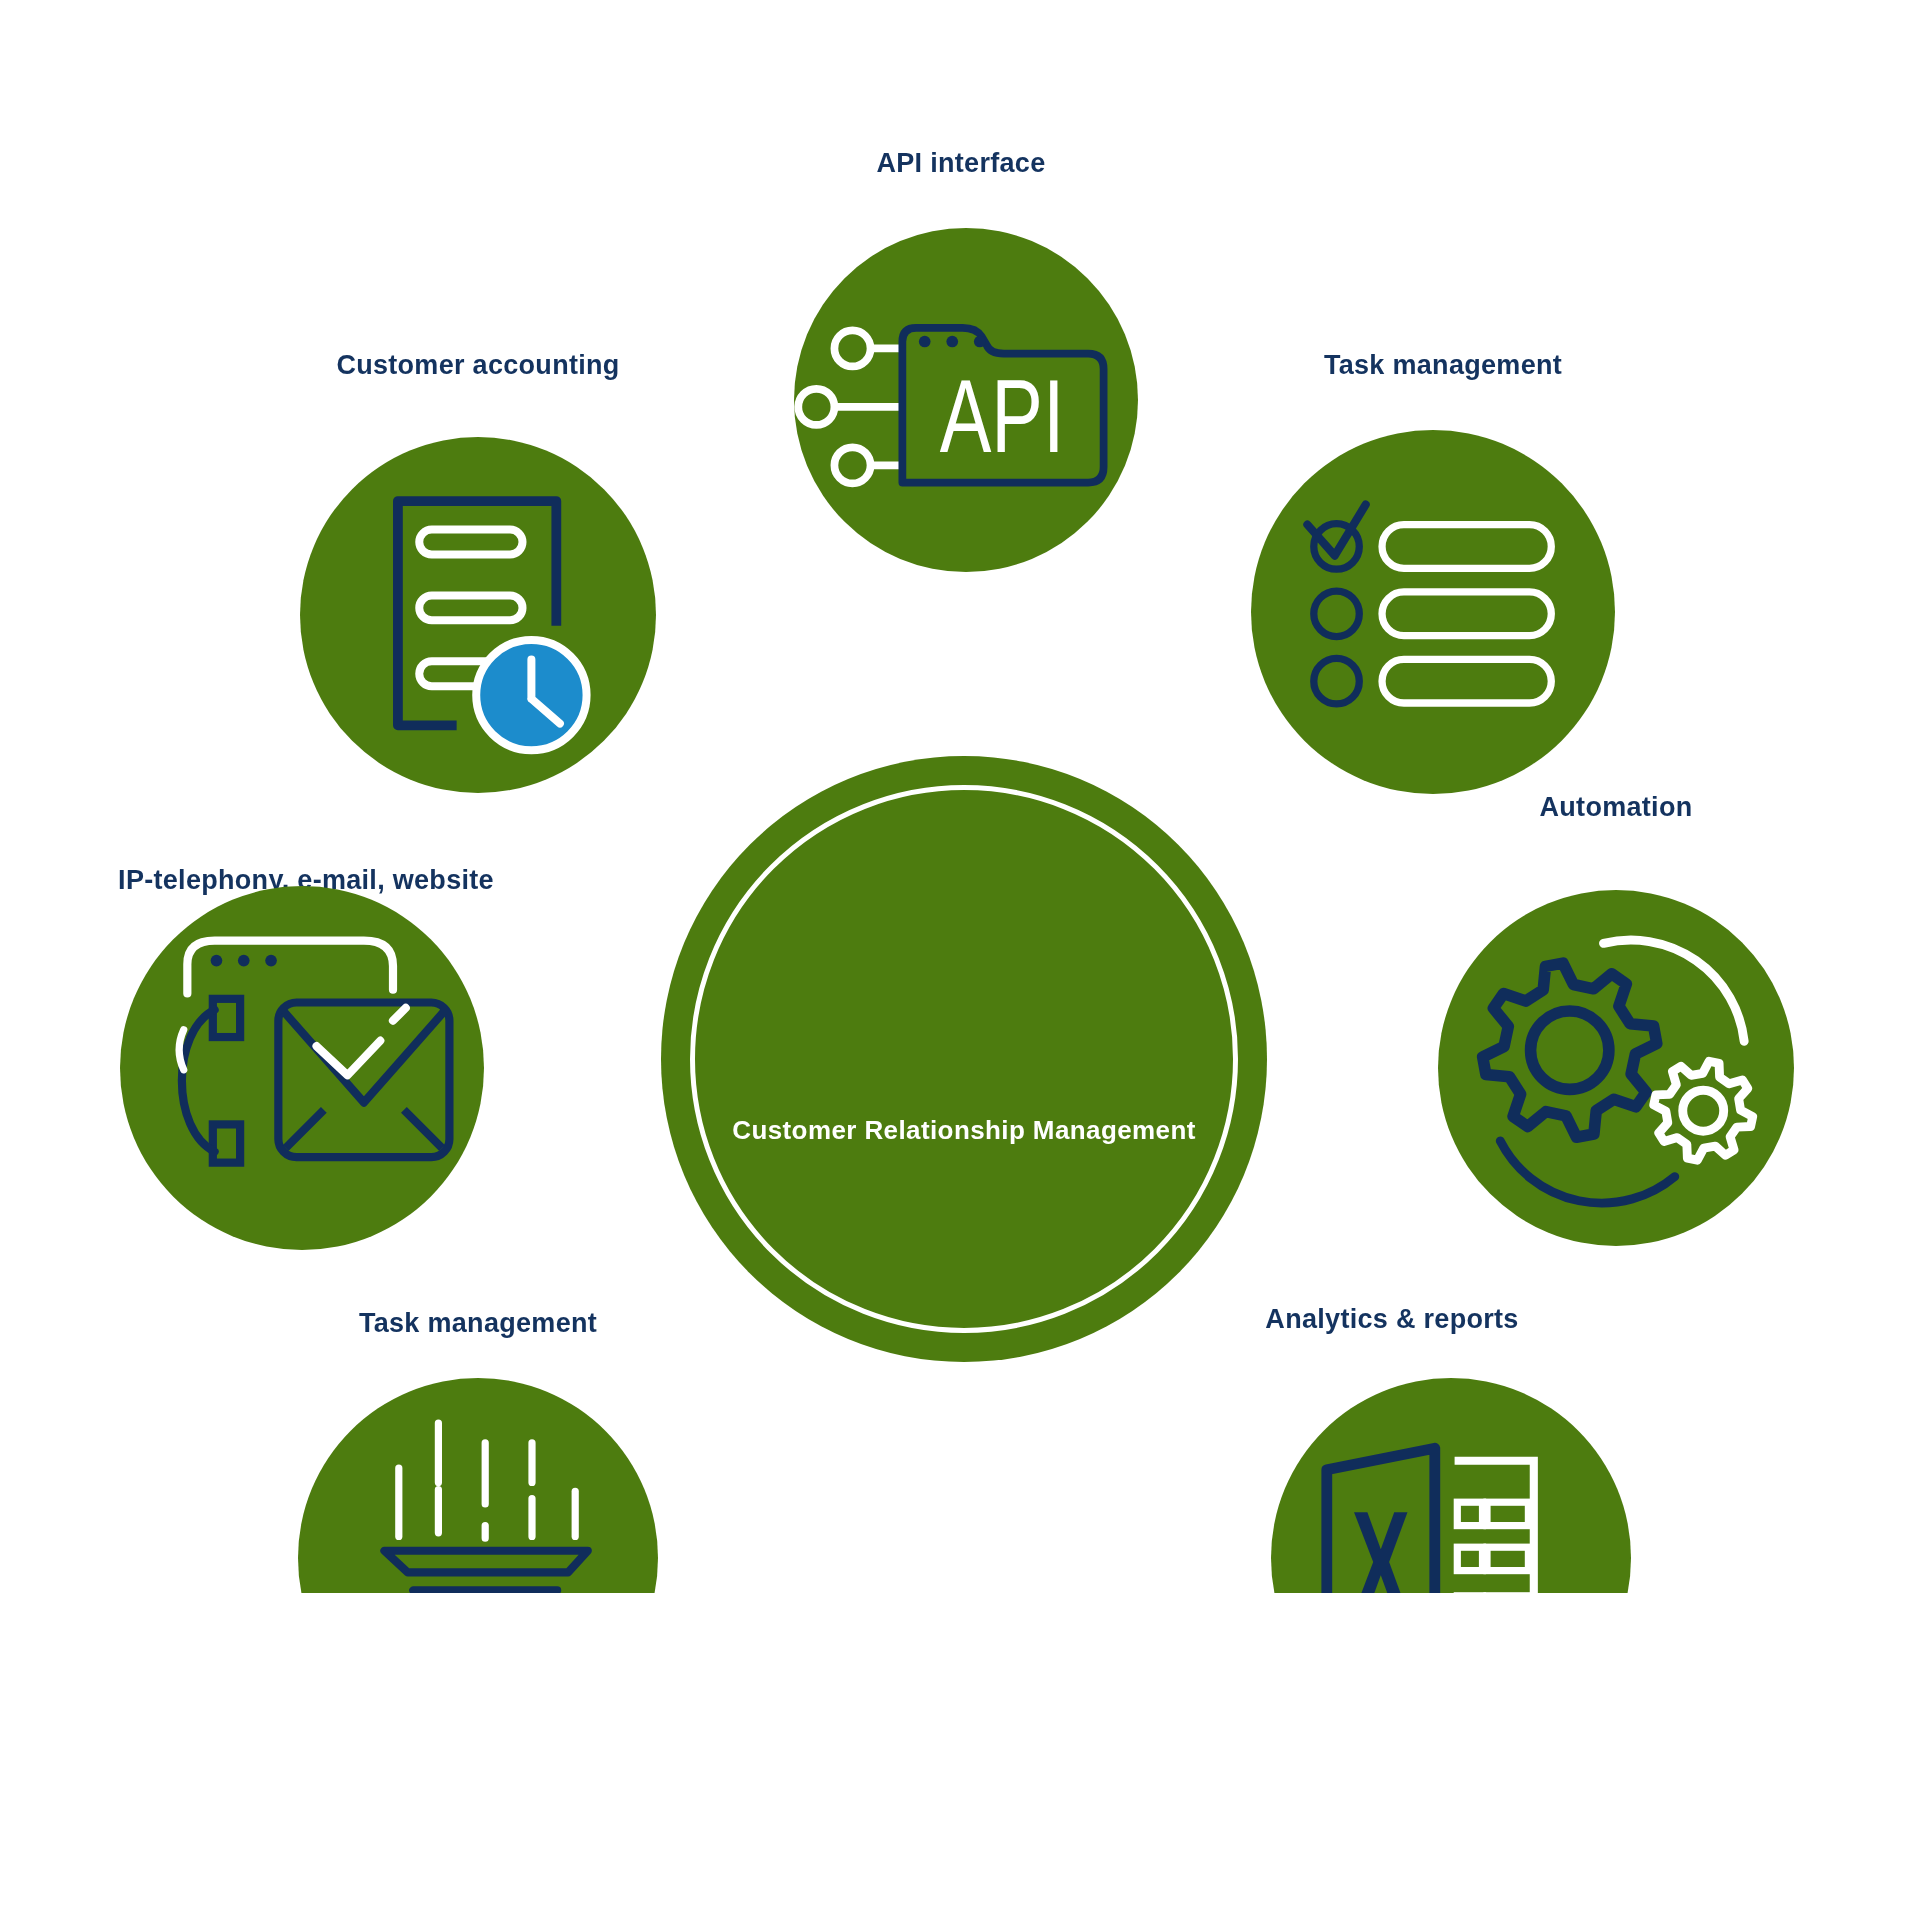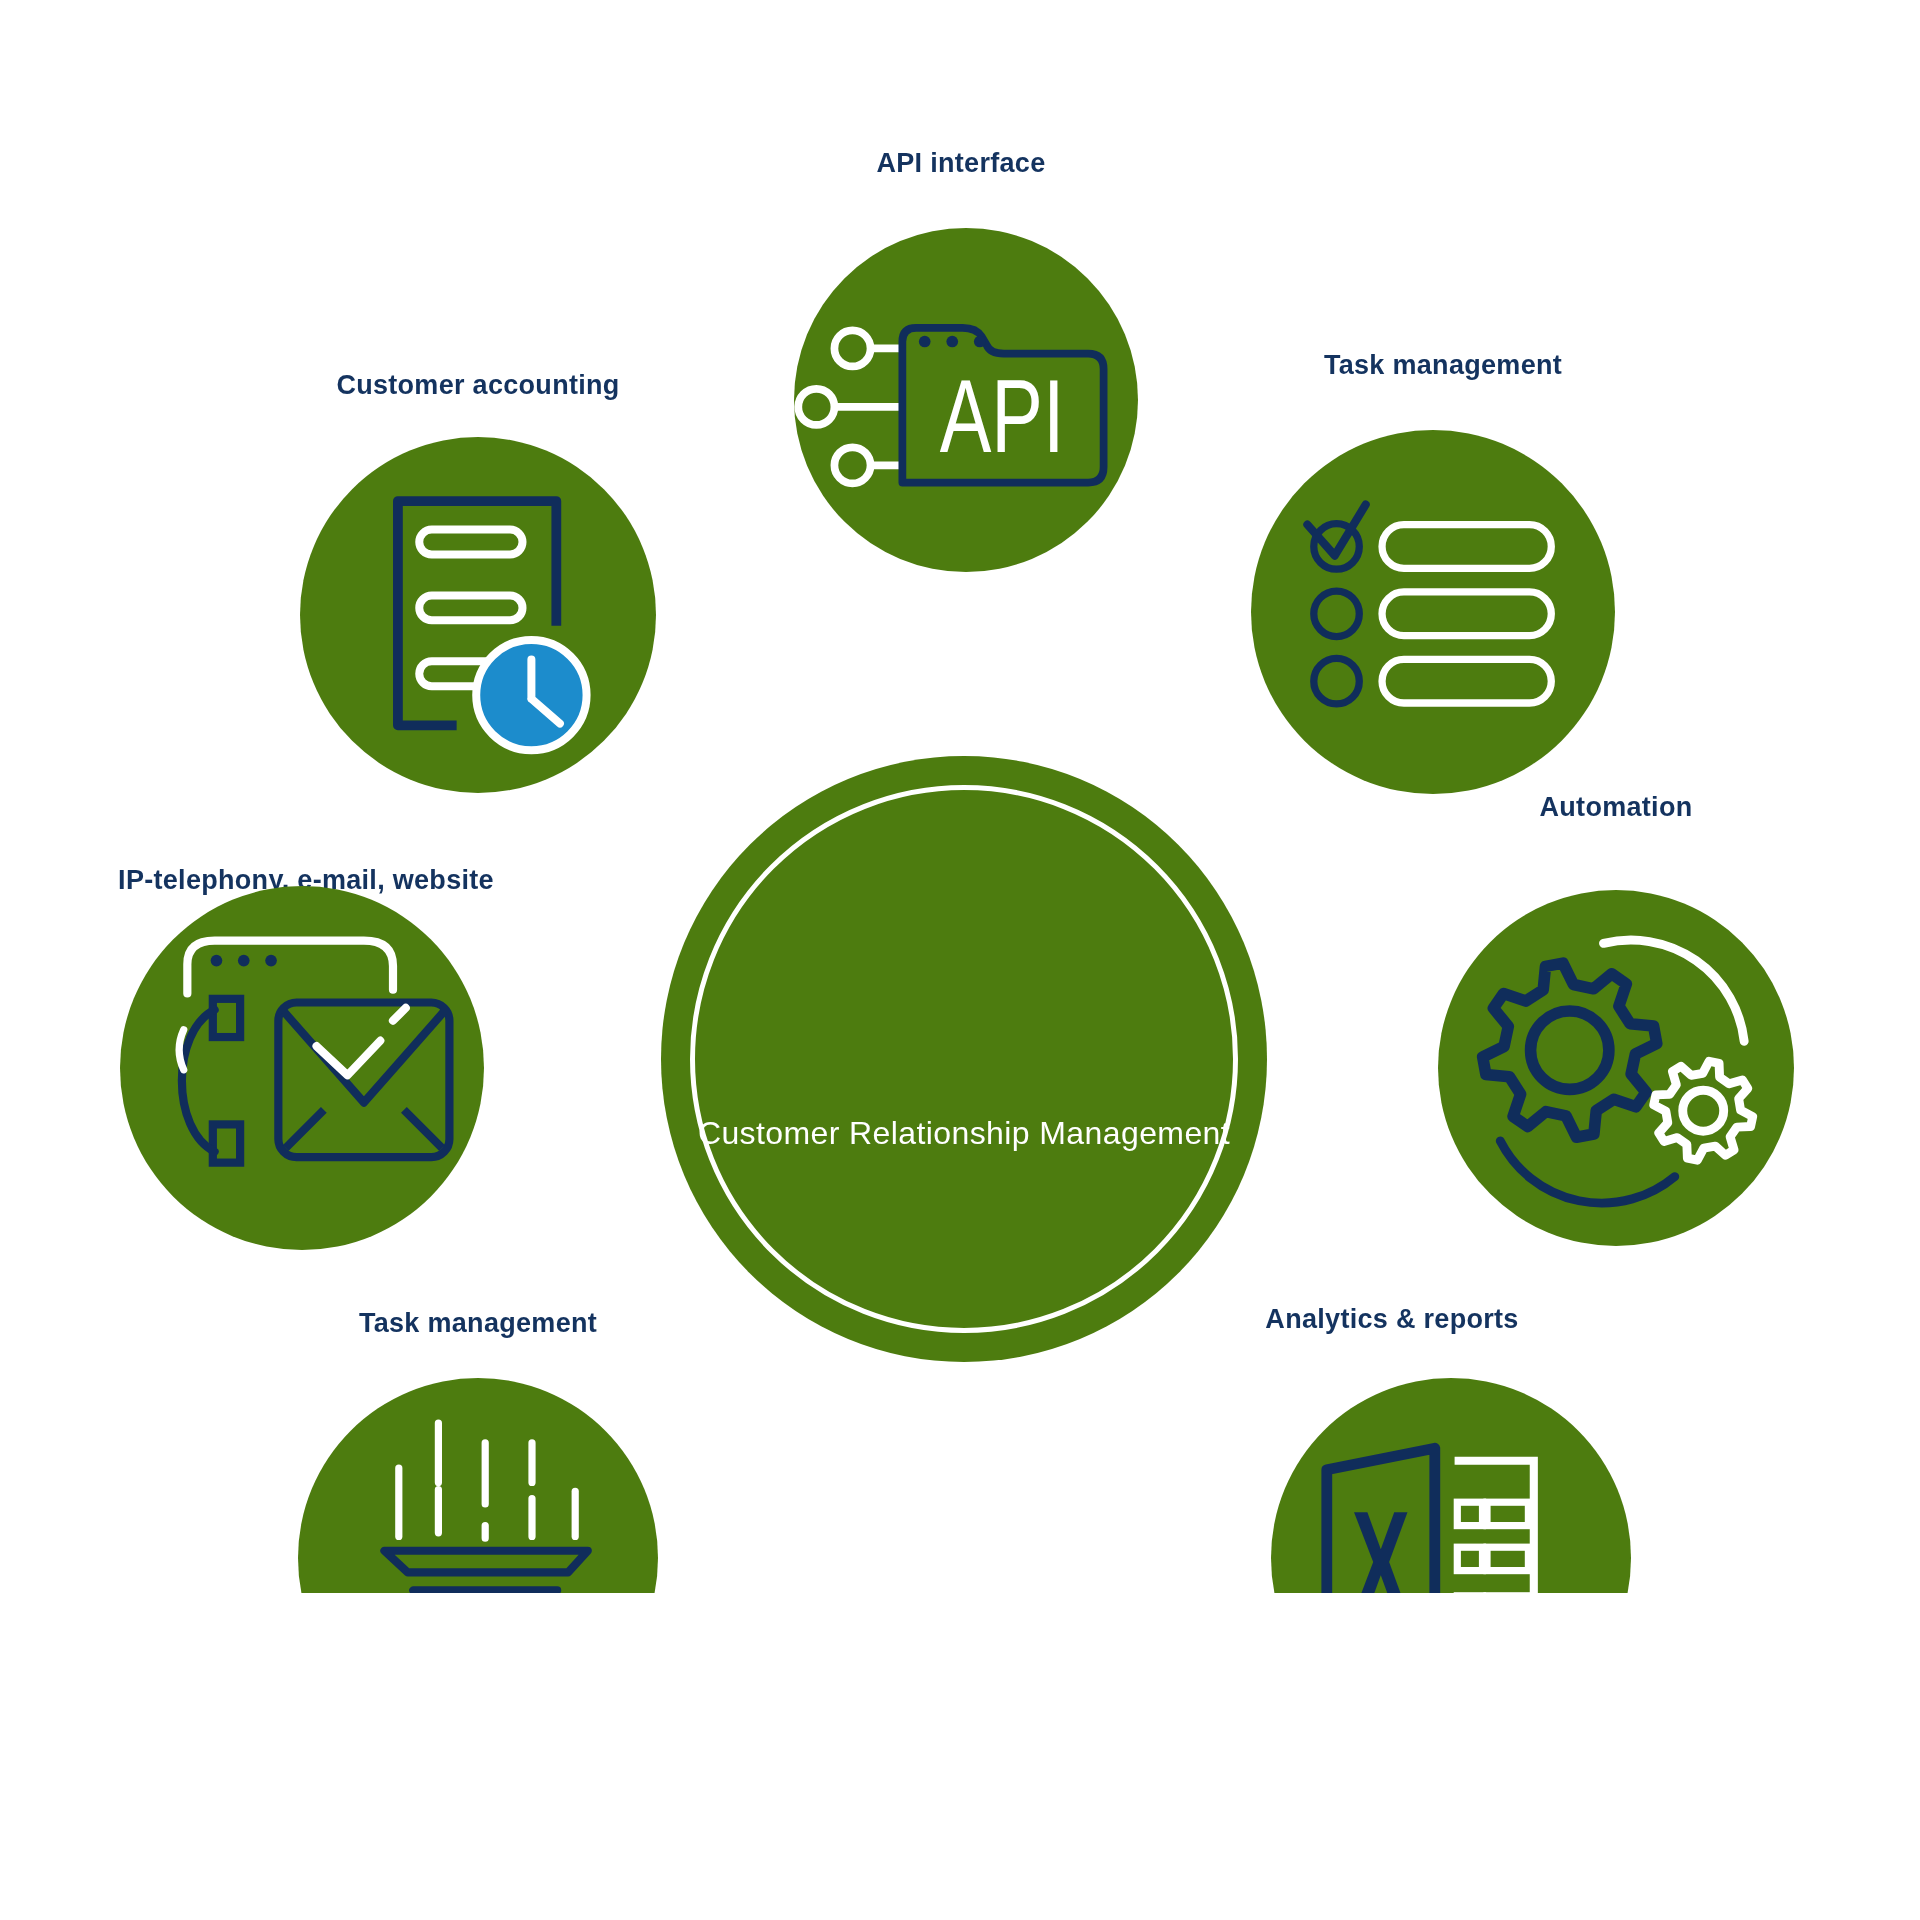--- a/index.html
+++ b/index.html
@@ -26,30 +26,30 @@
   .center-bubble  { left:661px;  top:756px;  width:606px; height:606px; }
   .ring {
     position:absolute; inset:29px; border:5px solid #ffffff; border-radius:50%;
   }
   .crm-title {
     position:absolute; top:160px; left:0; right:0; text-align:center;
     font-size:196px; line-height:1; font-weight:800; color:#ffffff;
   }
   .crm-subtitle {
     position:absolute; top:359px; left:0; right:0; text-align:center;
-    font-size:32px; font-weight:400; color:#ffffff; letter-spacing:.4px;
+    font-size:26px; font-weight:700; color:#ffffff; letter-spacing:.4px;
   }
 </style>
 </head>
 <body>
 
 <div class="stage">
 
   <div class="label" style="left:961px;  top:163px;">API interface</div>
-  <div class="label" style="left:478px;  top:365px;margin-top:20px;">Customer accounting</div>
+  <div class="label" style="left:478px;  top:365px;">Customer accounting</div>
   <div class="label" style="left:1443px; top:365px;text-align:center;">Task management</div>
   <div class="label" style="left:306px;  top:880px;">IP-telephony, e-mail, website</div>
   <div class="label" style="left:1616px; top:807px;">Automation</div>
   <div class="label" style="left:478px;  top:1323px;">Task management</div>
   <div class="label" style="left:1392px; top:1319px;">Analytics &amp; reports</div>
 
   <div class="bubble pos-api">
     <svg viewBox="0 0 200 200">
       <circle cx="34" cy="70" r="10.5" fill="none" stroke="#fff" stroke-width="4.5"></circle>
       <circle cx="13" cy="104" r="10.5" fill="none" stroke="#fff" stroke-width="4.5"></circle>

